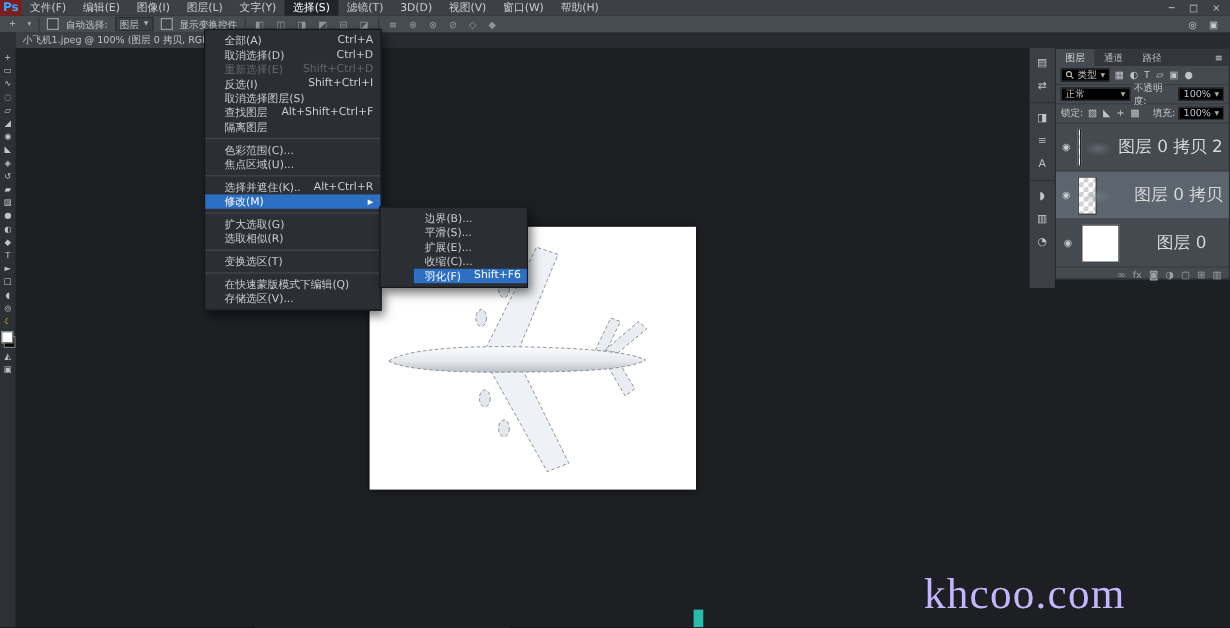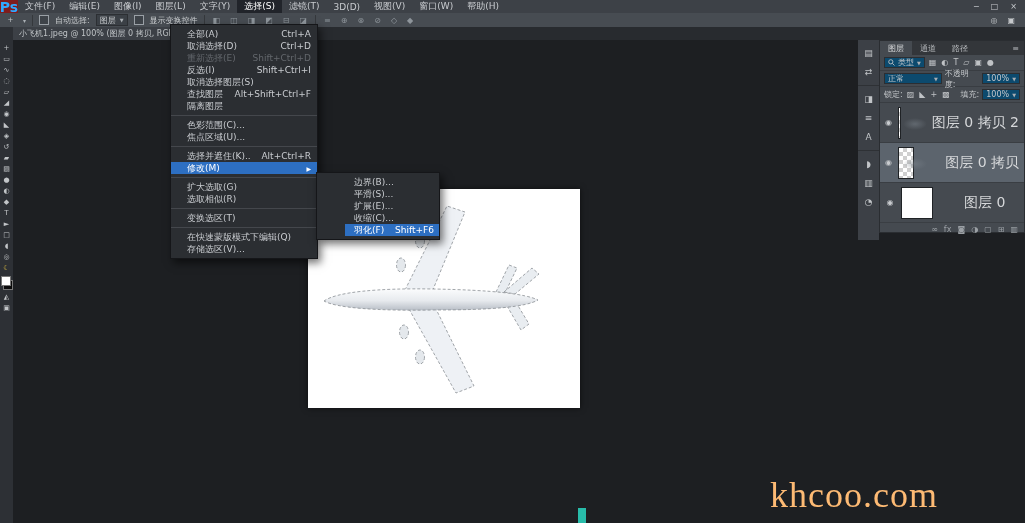--- a/index.html
+++ b/index.html
@@ -3,21 +3,21 @@
 <meta charset="utf-8">
 <style>
   html,body{margin:0;padding:0;background:#101113;}
   #app{position:relative;width:1025px;height:523px;overflow:hidden;
        font-family:"DejaVu Sans","Liberation Sans",sans-serif;
        background:#202327;-webkit-font-smoothing:antialiased;}
   
   #menubar{position:absolute;left:0;top:0;width:1025px;height:13px;background:#3d4147;
            display:flex;align-items:center;font-size:9px;color:#c9ccd0;z-index:50;}
   #pslogo{width:18px;height:13px;background:#7f1d1d;color:#31a8ff;font-weight:bold;
-          display:flex;align-items:center;justify-content:center;font-size:14px;}
+          display:flex;align-items:center;justify-content:center;font-size:10px;}
   .mb-item{padding:0 7px;height:13px;display:flex;align-items:center;cursor:default;white-space:nowrap;}
   .mb-item.active{background:#21242a;color:#ffffff;}
   #win-controls{margin-left:auto;display:flex;align-items:center;gap:12px;padding-right:8px;color:#c9ccd0;}
   .wc{font-size:8px;line-height:13px;}
   
   #optionsbar{position:absolute;left:0;top:13px;width:1025px;height:14px;background:#474c52;
               display:flex;align-items:center;font-size:8px;color:#c6c9cc;z-index:40;gap:6px;padding-left:4px;box-sizing:border-box;}
   .ob-sep{width:1px;height:11px;background:#35383c;}
   .ob-caret{font-size:6px;color:#aab0b5;}
   .checkbox{width:8px;height:8px;border:1px solid #9aa0a6;background:#3e4349;display:inline-block;}
@@ -64,42 +64,42 @@
   .dock-ico:nth-child(2){border-bottom:1px solid #2e3135;padding-bottom:4px;margin-bottom:3px;}
   .dock-ico:nth-child(5){border-bottom:1px solid #2e3135;padding-bottom:4px;margin-bottom:3px;}
   
   #layers-panel{position:absolute;left:879px;top:40px;width:146px;height:193px;background:#454a50;z-index:20;
                 font-size:8px;color:#c3c6c9;box-sizing:border-box;border:1px solid #2a2d31;}
   #lp-tabs{display:flex;height:14px;background:#33363a;align-items:stretch;}
   .lp-tab{padding:0 8px;display:flex;align-items:center;color:#b9bcbf;}
   .lp-tab.active{background:#454a50;color:#d8dadc;}
   #lp-menu-ico{margin-left:auto;padding-right:5px;display:flex;align-items:center;color:#b9bcbf;}
   .lp-row{display:flex;align-items:center;height:15px;padding:0 4px;gap:3px;border-bottom:1px solid #393d42;}
-  .field{background:#0c4a6e;border:1px solid #2b2e32;height:11px;display:flex;align-items:center;
+  .field{background:#000000;border:1px solid #2b2e32;height:11px;display:flex;align-items:center;
          gap:3px;padding:0 3px;box-sizing:border-box;}
   .caret{font-size:5px;color:#a9aeb3;}
   .f-ico{color:#c0c3c6;font-size:8px;padding:0 1px;}
   #layers-list{}
   .layer-row{display:flex;align-items:center;height:39px;padding:0 5px;gap:6px;border-bottom:1px solid #3a3e43;}
   .layer-row.selected{background:#5c646d;}
   .eye{color:#c8cbce;font-size:8px;width:10px;text-align:center;}
   .thumb{width:32px;height:32px;border:1px solid #1f2225;box-sizing:border-box;position:relative;background:#fff;}
   .thumb.v-checker{background:#fff;
      background-image:linear-gradient(45deg,#cfcfcf 25%,transparent 25%,transparent 75%,#cfcfcf 75%),
                       linear-gradient(45deg,#cfcfcf 25%,transparent 25%,transparent 75%,#cfcfcf 75%);
      background-size:8px 8px;background-position:0 0,4px 4px;}
   .thumb.v-checker::after{content:"";position:absolute;left:4px;top:10px;width:24px;height:12px;
      background:radial-gradient(ellipse at center,rgba(120,128,136,.55),rgba(120,128,136,0) 70%);}
   .thumb.v-white{background:#ffffff;}
   .lname{font-size:14px;color:#d6d8da;white-space:nowrap;margin-left:25px;}
   #lp-bottom{display:flex;align-items:center;justify-content:flex-end;gap:6px;height:13px;padding:0 6px;
              color:#9ba0a5;font-size:8px;}
   
   #watermark{position:absolute;left:770px;top:474px;font-family:"Liberation Serif","DejaVu Serif",serif;
-             font-size:36px;color:#fdba74;z-index:15;letter-spacing:1px;}
+             font-size:36px;color:#c4b5fd;z-index:15;letter-spacing:1px;}
   #teal-artifact{position:absolute;left:578px;top:508px;width:8px;height:15px;background:#28bcaa;z-index:16;}
   svg{display:block;}
 </style>
 </head>
 <body>
 
 <div id="app">
 
   <div id="menubar">
     <div id="pslogo">Ps</div>

